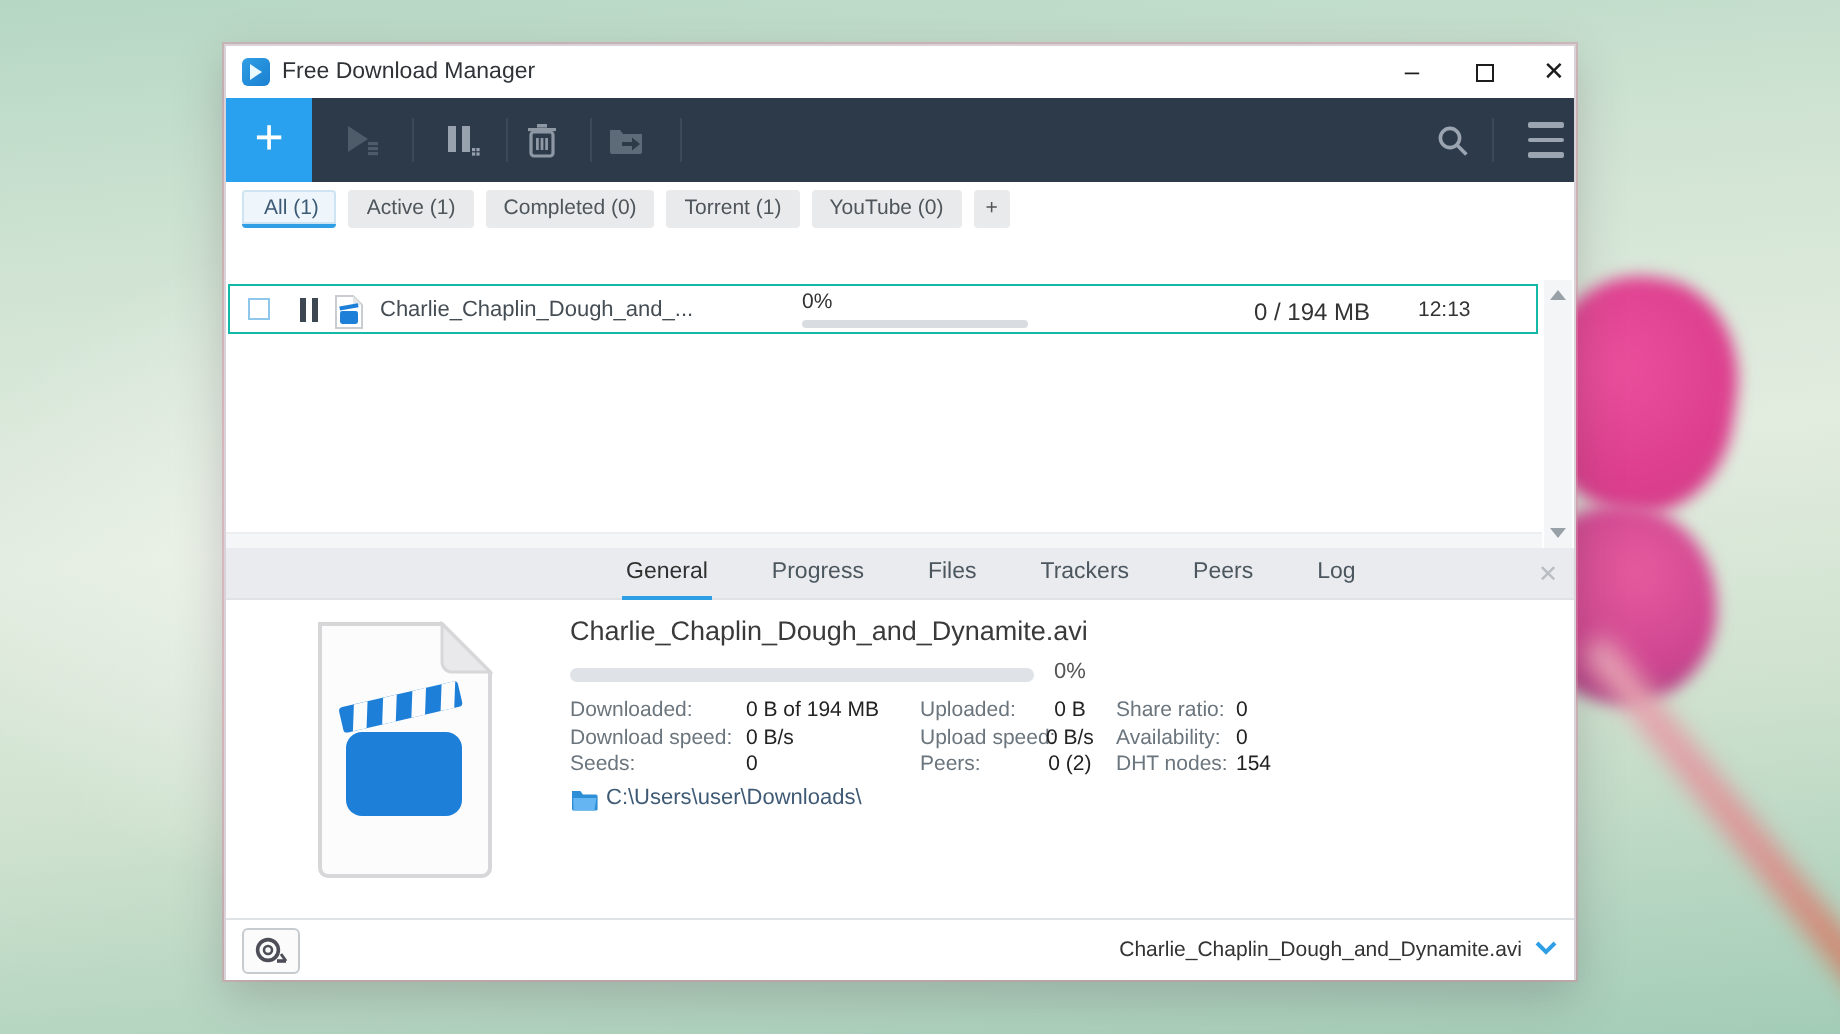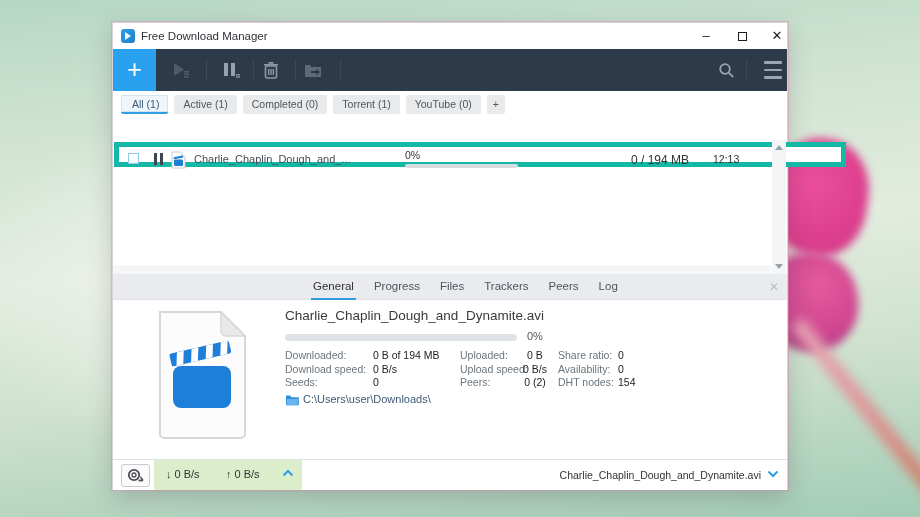--- a/index.html
+++ b/index.html
@@ -63,32 +63,32 @@
     border-left:3.5px solid transparent; border-right:3.5px solid transparent; border-top:4px solid #6d7780; }
 
   
   .list { position:absolute; left:0; top:117px; width:100%; height:135px; background:#fff; }
   .vscroll { position:absolute; right:1px; top:0; width:14px; height:134px; background:#f4f5f7; }
   .tri-up { position:absolute; top:5px; left:3px; width:0; height:0;
     border-left:4px solid transparent; border-right:4px solid transparent; border-bottom:5px solid #99a1a8; }
   .tri-down { position:absolute; bottom:5px; left:3px; width:0; height:0;
     border-left:4px solid transparent; border-right:4px solid transparent; border-top:5px solid #99a1a8; }
   .hscroll { position:absolute; left:0; bottom:0; width:658px; height:9px; background:#f5f6f8; border-top:1px solid #eceef0; }
-  .row { position:absolute; left:1px; top:2px; width:732px; height:25px; border:5px solid #14b8a6; background:#fff; }
+  .row { position:absolute; left:1px; top:2px; width:655px; height:25px; border:1px solid #14b8a6; background:#fff; }
   .row .cb { position:absolute; left:9px; top:6px; width:11px; height:11px; border:1px solid #8fc8ea; background:#fff; }
   .pause-glyph span { position:absolute; top:6px; width:3px; height:12px; background:#3d4752; }
   .row-name { position:absolute; left:75px; top:6px; font-size:11px; color:#454d54; white-space:nowrap; }
   .row-status { position:absolute; left:286px; top:2px; font-size:10.5px; color:#333; }
   .row-bar { position:absolute; left:286px; top:17px; width:113px; height:4px; background:#d9dde1; border-radius:2px; }
   .row-size { position:absolute; left:512px; top:6px; font-size:12px; color:#333; }
   .row-added { position:absolute; left:594px; top:6px; font-size:10.5px; color:#333; }
 
   
   .dtabs { position:absolute; left:0; top:251px; width:100%; height:26px; background:#e9ebee; border-bottom:1px solid #e0e3e6; }
-  .dtabs-inner { position:absolute; left:198px; top:0; display:flex; gap:16px; height:26px; }
+  .dtabs-inner { position:absolute; left:198px; top:0; display:flex; gap:28px; height:26px; }
   .dtab { font-size:11.5px; color:#4c565f; line-height:24px; padding:0 2px; }
   .dtab.active { color:#303030; border-bottom:2px solid #2e9fe5; }
   .dclose { position:absolute; right:8px; top:0; line-height:26px; font-size:12px; color:#b9bec3; }
 
   
   .detail { position:absolute; left:0; top:277px; width:100%; height:159px; background:#fff; }
   .bigicon { position:absolute; left:40px; top:10px; }
   .d-filename { position:absolute; left:172px; top:8px; font-size:13.5px; color:#3a3a3a; }
   .d-bar { position:absolute; left:172px; top:34px; width:232px; height:7px; background:#dfe3e7; border-radius:4px; }
   .d-pct { position:absolute; left:414px; top:30px; font-size:11px; color:#555; }
@@ -300,27 +300,20 @@
 
     <div class="statusbar">
       <div class="snail-btn">
         <svg width="17" height="15" viewBox="0 0 17 15">
           <circle cx="7" cy="7" r="5.2" fill="none" stroke="#4e4e58" stroke-width="1.8"></circle>
           <circle cx="7" cy="7" r="2" fill="none" stroke="#4e4e58" stroke-width="1.3"></circle>
           <path d="M11.5 12.5 h4.5" stroke="#4e4e58" stroke-width="1.8"></path>
           <path d="M13.5 9 l2.5 3.5" stroke="#4e4e58" stroke-width="1.5"></path>
         </svg>
       </div>
-      <div class="speed-panel">
-        <div class="speed-txt sp-down">↓ 0 B/s</div>
-        <div class="speed-txt sp-up">↑ 0 B/s</div>
-        <svg class="sp-chev" width="12" height="8" viewBox="0 0 12 8">
-          <polyline points="1.5,6.5 6,2 10.5,6.5" fill="none" stroke="#2e9fe5" stroke-width="2"></polyline>
-        </svg>
-      </div>
       <div class="sb-file">Charlie_Chaplin_Dough_and_Dynamite.avi</div>
       <svg class="sb-chev" width="12" height="8" viewBox="0 0 12 8">
         <polyline points="1.5,1.5 6,6 10.5,1.5" fill="none" stroke="#2e9fe5" stroke-width="2"></polyline>
       </svg>
     </div>
 
   </div>
 </div>
 
 </body></html>

